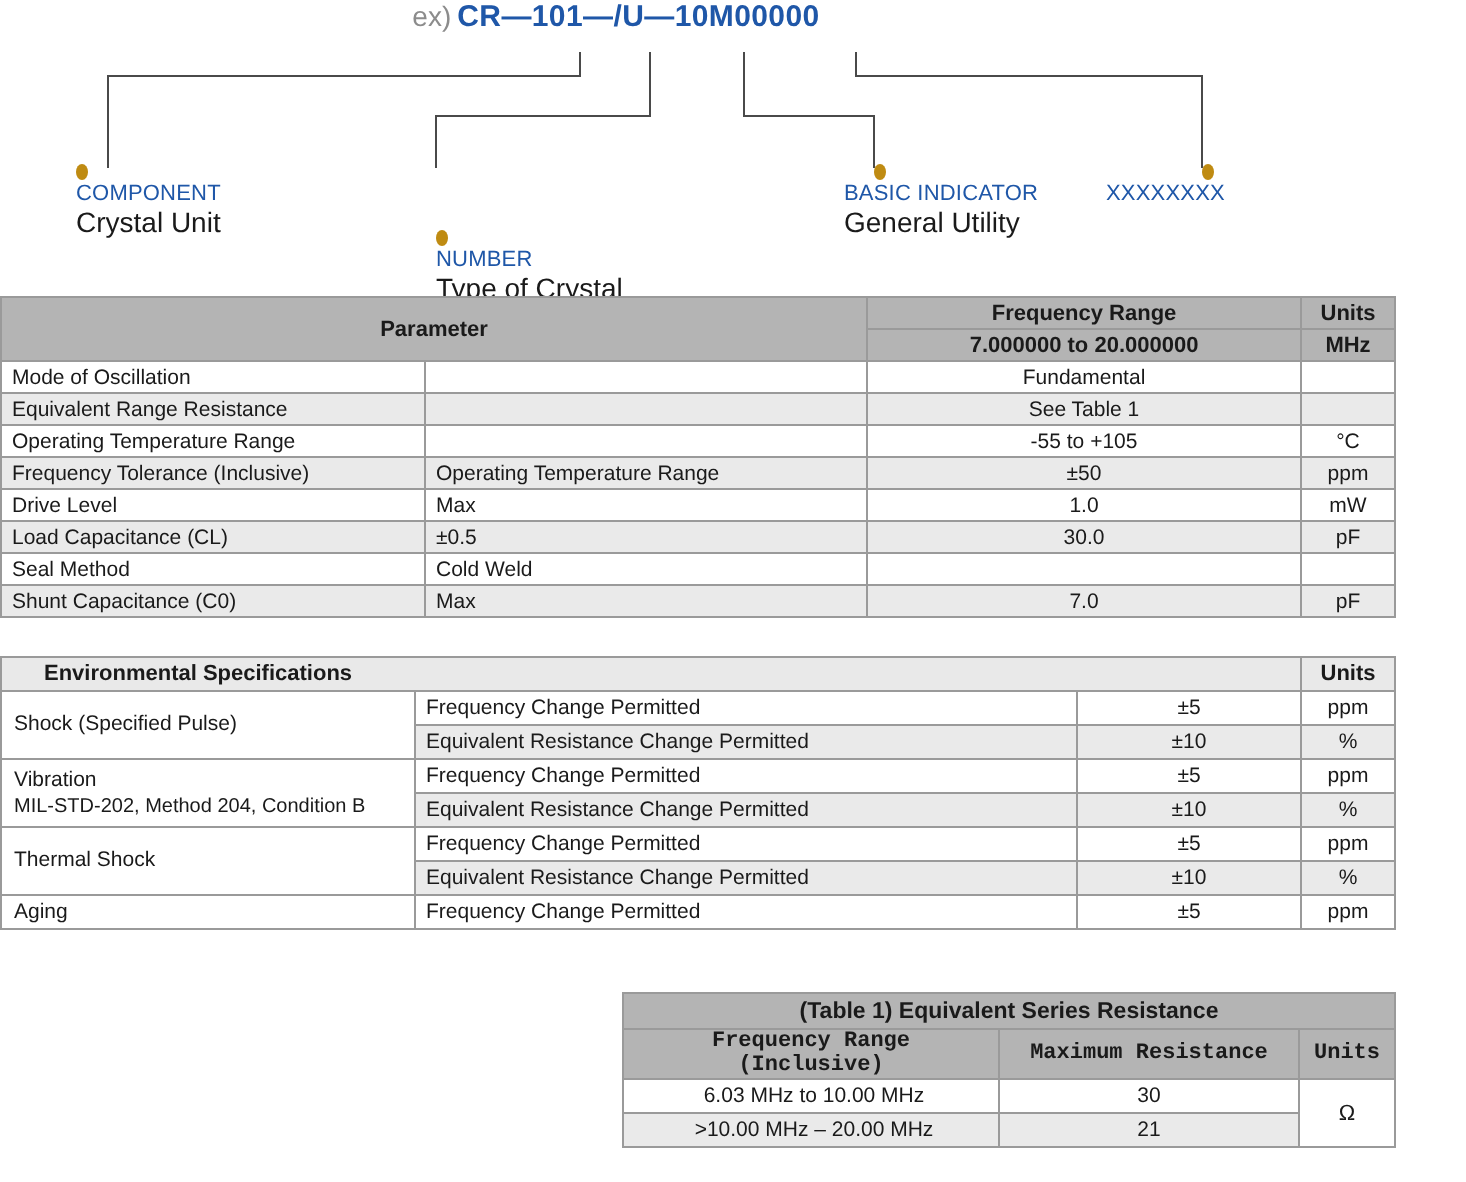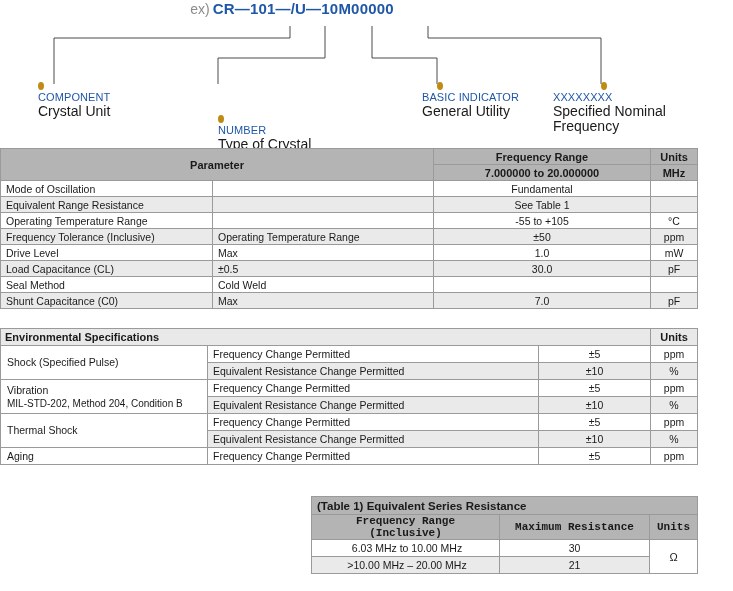--- a/index.html
+++ b/index.html
@@ -13,21 +13,21 @@
     position: relative;
     font-family: "Liberation Sans", sans-serif;
     color: #1a1a1a;
     overflow: hidden;
   }
 
   
   #partnumber-header {
     position: absolute;
     top: 0;
-    left: 0;
+    left: 16px;
     width: 584px;
     height: 26px;
     text-align: center;
     white-space: nowrap;
   }
   #partnumber-header .ex {
     font-size: 14px;
     color: #8c8c8c;
     vertical-align: baseline;
   }
@@ -138,20 +138,21 @@
   #table1 {
     left: 311px;
     top: 496px;
     width: 386px;
   }
   #table1 td { height: 16px; }
   #table1 .t1title {
     background: #b4b4b4 !important;
     font-weight: bold;
     font-size: 11.5px;
+    text-align: center;
     height: 17px;
   }
   #table1 .t1head {
     background: #b4b4b4 !important;
     font-weight: bold;
     font-size: 11px;
     text-align: center;
     height: 17px;
     font-family: Liberation Mono, monospace;
   }
@@ -200,22 +201,20 @@
 
 <div class="callout" id="callout-2" style="left:422px;">
   <span class="dot" style="left:15px;"></span>
   <div class="ctitle">BASIC INDICATOR</div>
   <div class="cdesc">General Utility</div>
 </div>
 
 <div class="callout" id="callout-3" style="left:553px;">
   <span class="dot" style="left:48px;"></span>
   <div class="ctitle">XXXXXXXX</div>
-  <div class="cdesc">Specified Nominal
-Frequency</div>
 </div>
 
 <table class="spec" id="parameter-table">
   <colgroup>
     <col style="width:212px">
       <col style="width:221px">
       <col style="width:217px">
       <col style="width:47px">
   </colgroup>
   <tbody>
@@ -282,21 +281,21 @@
 
 <table class="spec" id="environmental-table">
   <colgroup>
     <col style="width:207px">
       <col style="width:331px">
       <col style="width:112px">
       <col style="width:47px">
   </colgroup>
   <tbody>
     <tr>
-      <td class="hdr-light lft" colspan="3" style="padding-left:4px;">Environmental Specifications</td>
+      <td class="hdr-light lft" colspan="3" style="padding-left:21px;">Environmental Specifications</td>
       <td class="hdr-light ctr">Units</td>
     </tr>
 
     <tr>
       <td class="envlabel lft" rowspan="2">Shock (Specified Pulse)</td>
       <td class="lft">Frequency Change Permitted</td>
       <td class="ctr">±5</td>
       <td class="ctr">ppm</td>
     </tr>
     <tr>

